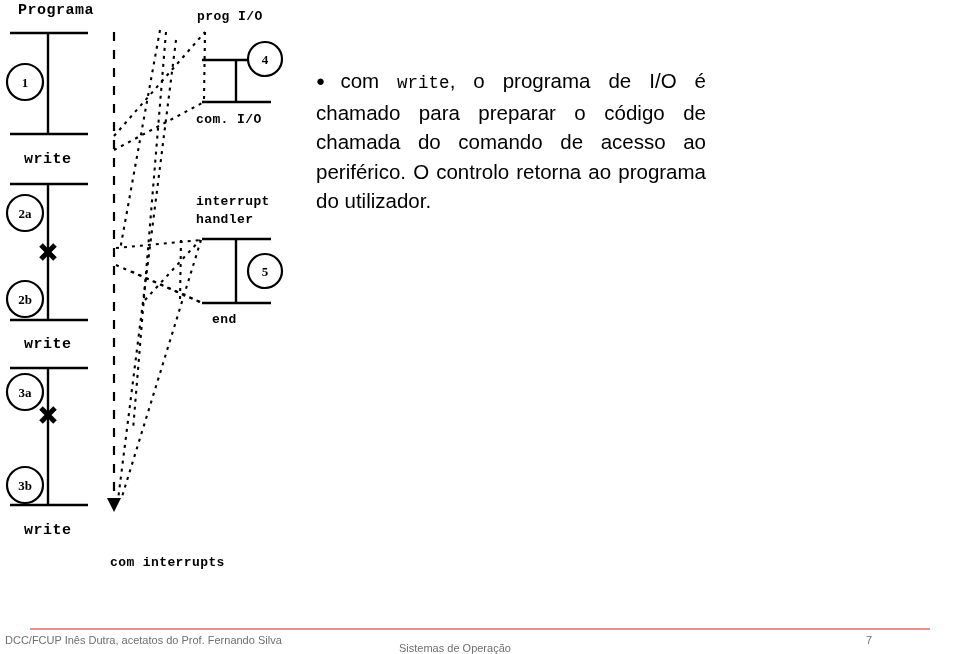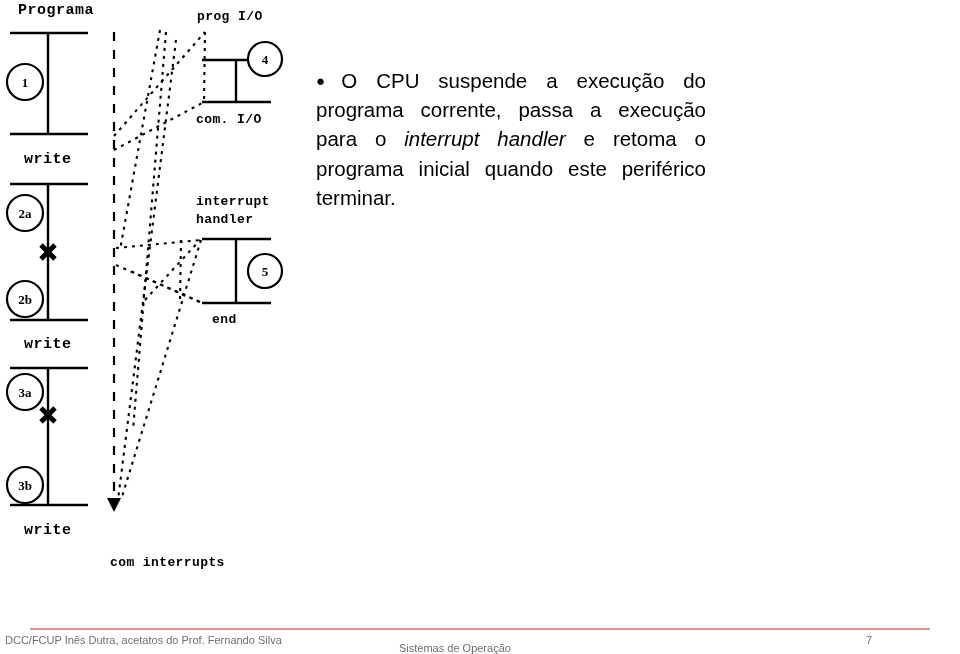--- a/index.html
+++ b/index.html
@@ -206,21 +206,21 @@
 
       <path d="M 201,240 L 121,500"></path>
       <path d="M 200,302 L 128,270"></path>
       <path d="M 145,300 L 200,240"></path>
     </g>
   </svg>
 </div>
 
 <div id="body-text">
   <p>
-    <span class="bullet">●</span><span>O CPU suspende a execução do programa corrente, passa a execução para o </span><span class="ital">interrupt handler</span><span> e retoma o programa inicial quando este periférico terminar.</span>
+    <span class="bullet">●</span><span>com </span><span class="code">write</span><span>, o programa de I/O é chamado para preparar o código de chamada do comando de acesso ao periférico. O controlo retorna ao programa do utilizador.</span>
   </p>
 </div>
 
 <div id="footer-rule"></div>
 <div id="footer">
   <span id="footer-left">DCC/FCUP Inês Dutra, acetatos do Prof. Fernando Silva</span>
   <span id="footer-center">Sistemas de Operação</span>
   <span id="footer-page">7</span>
 </div>
 

